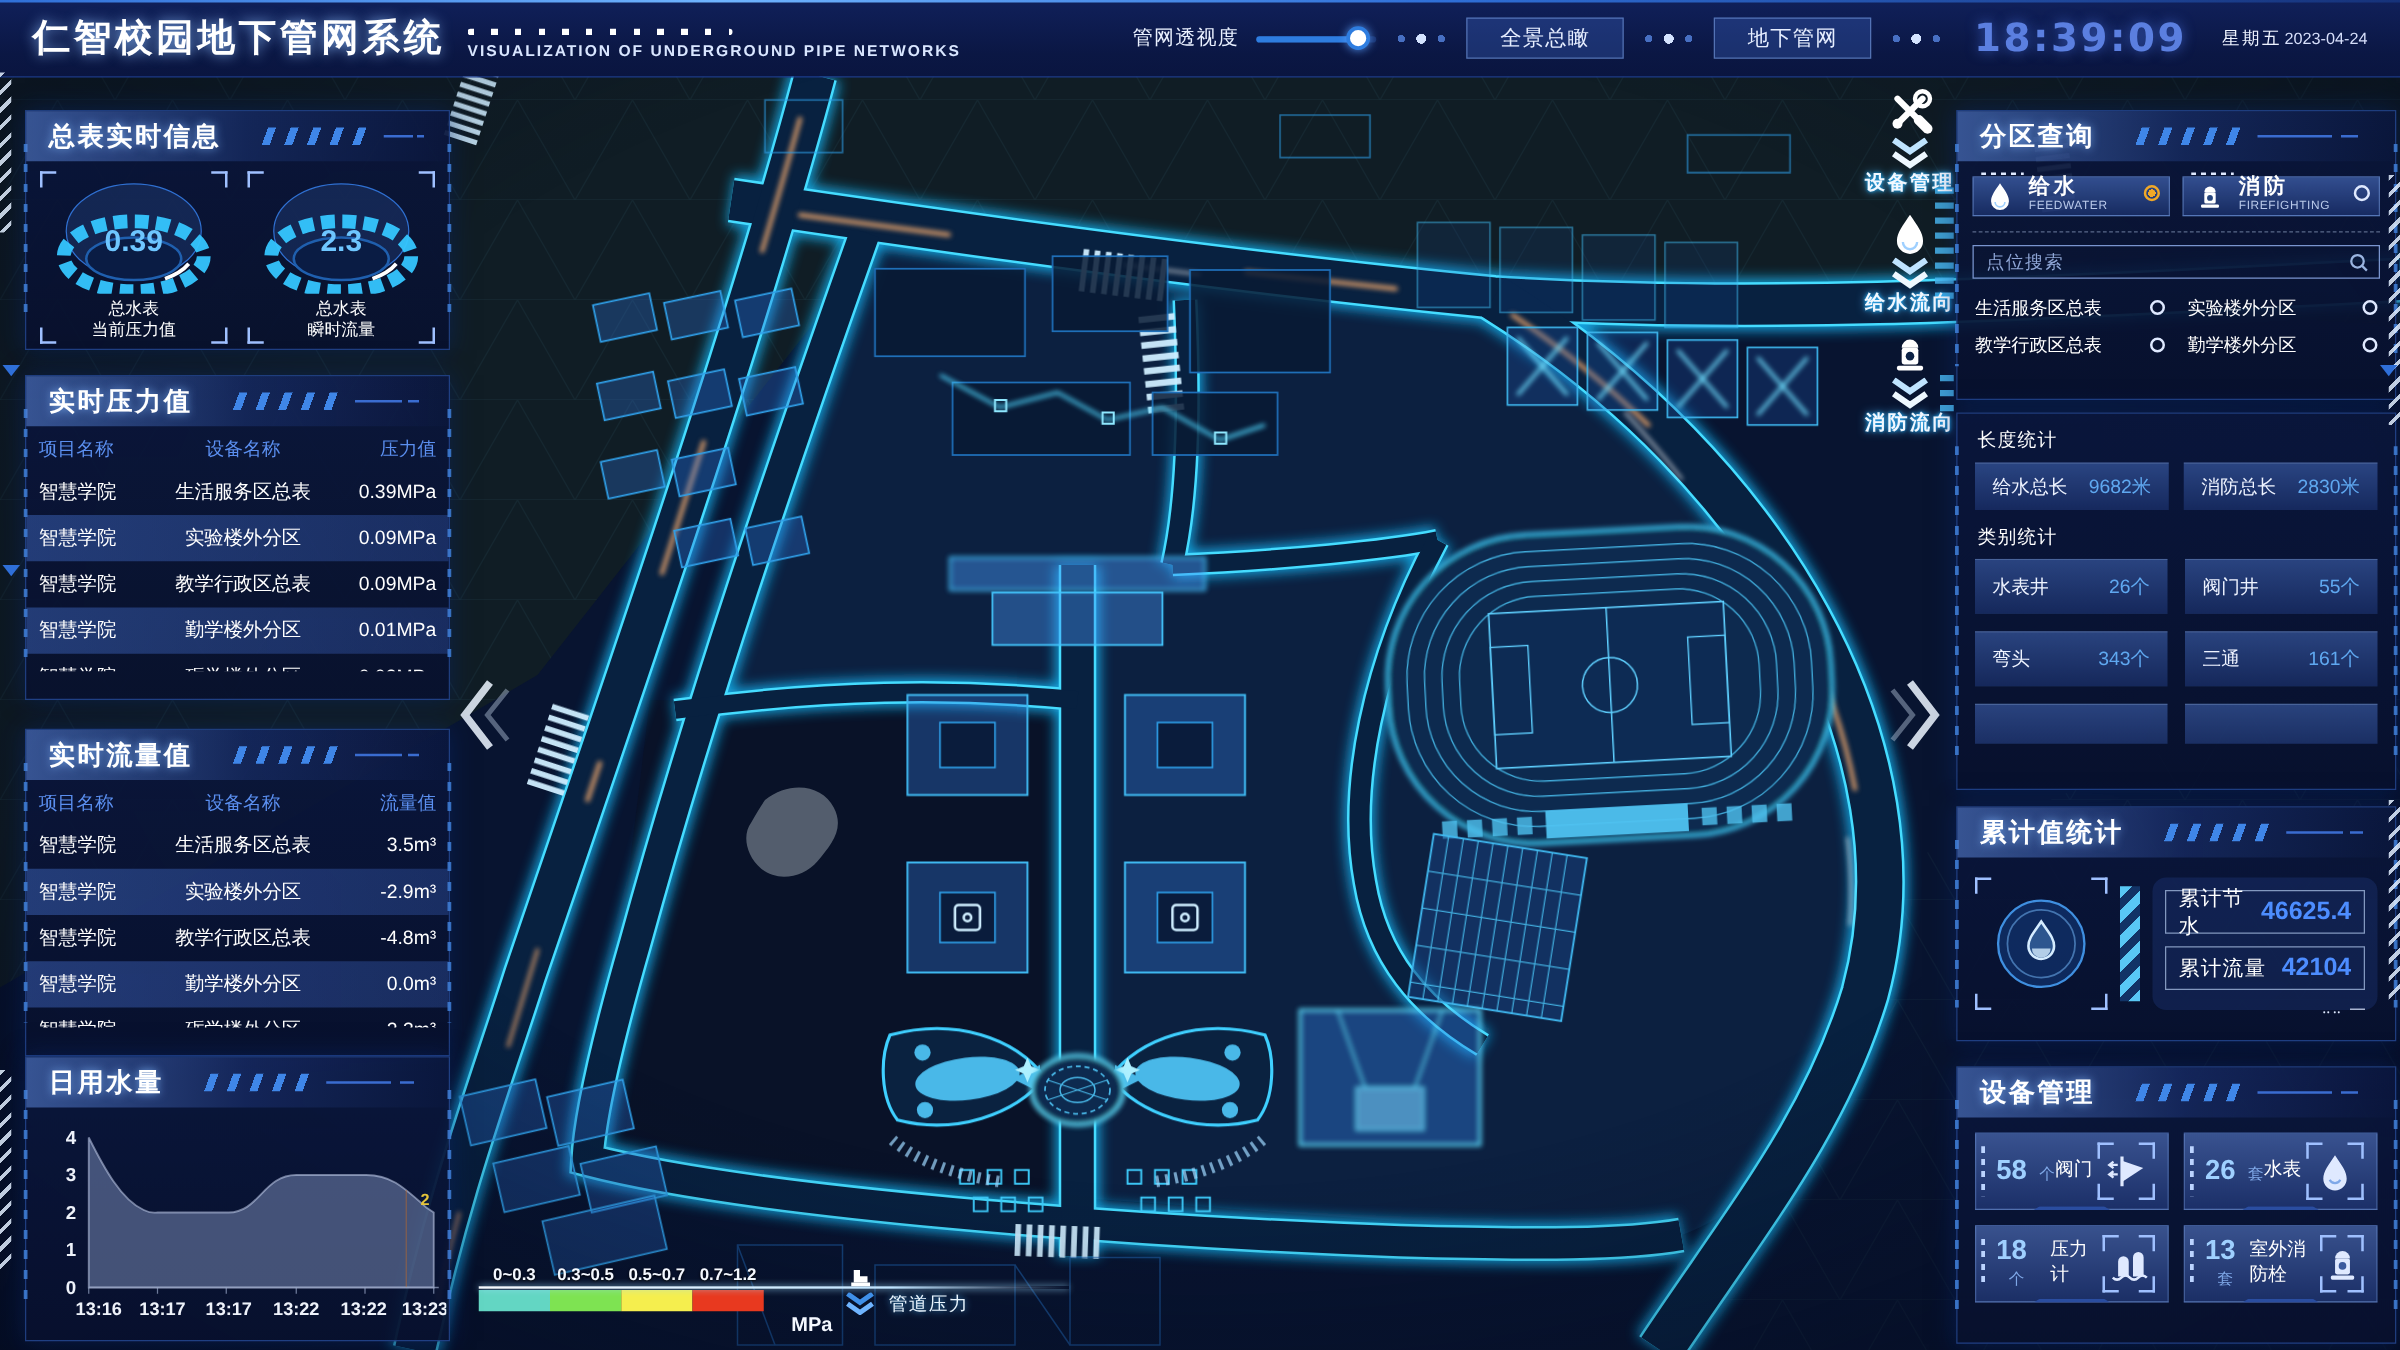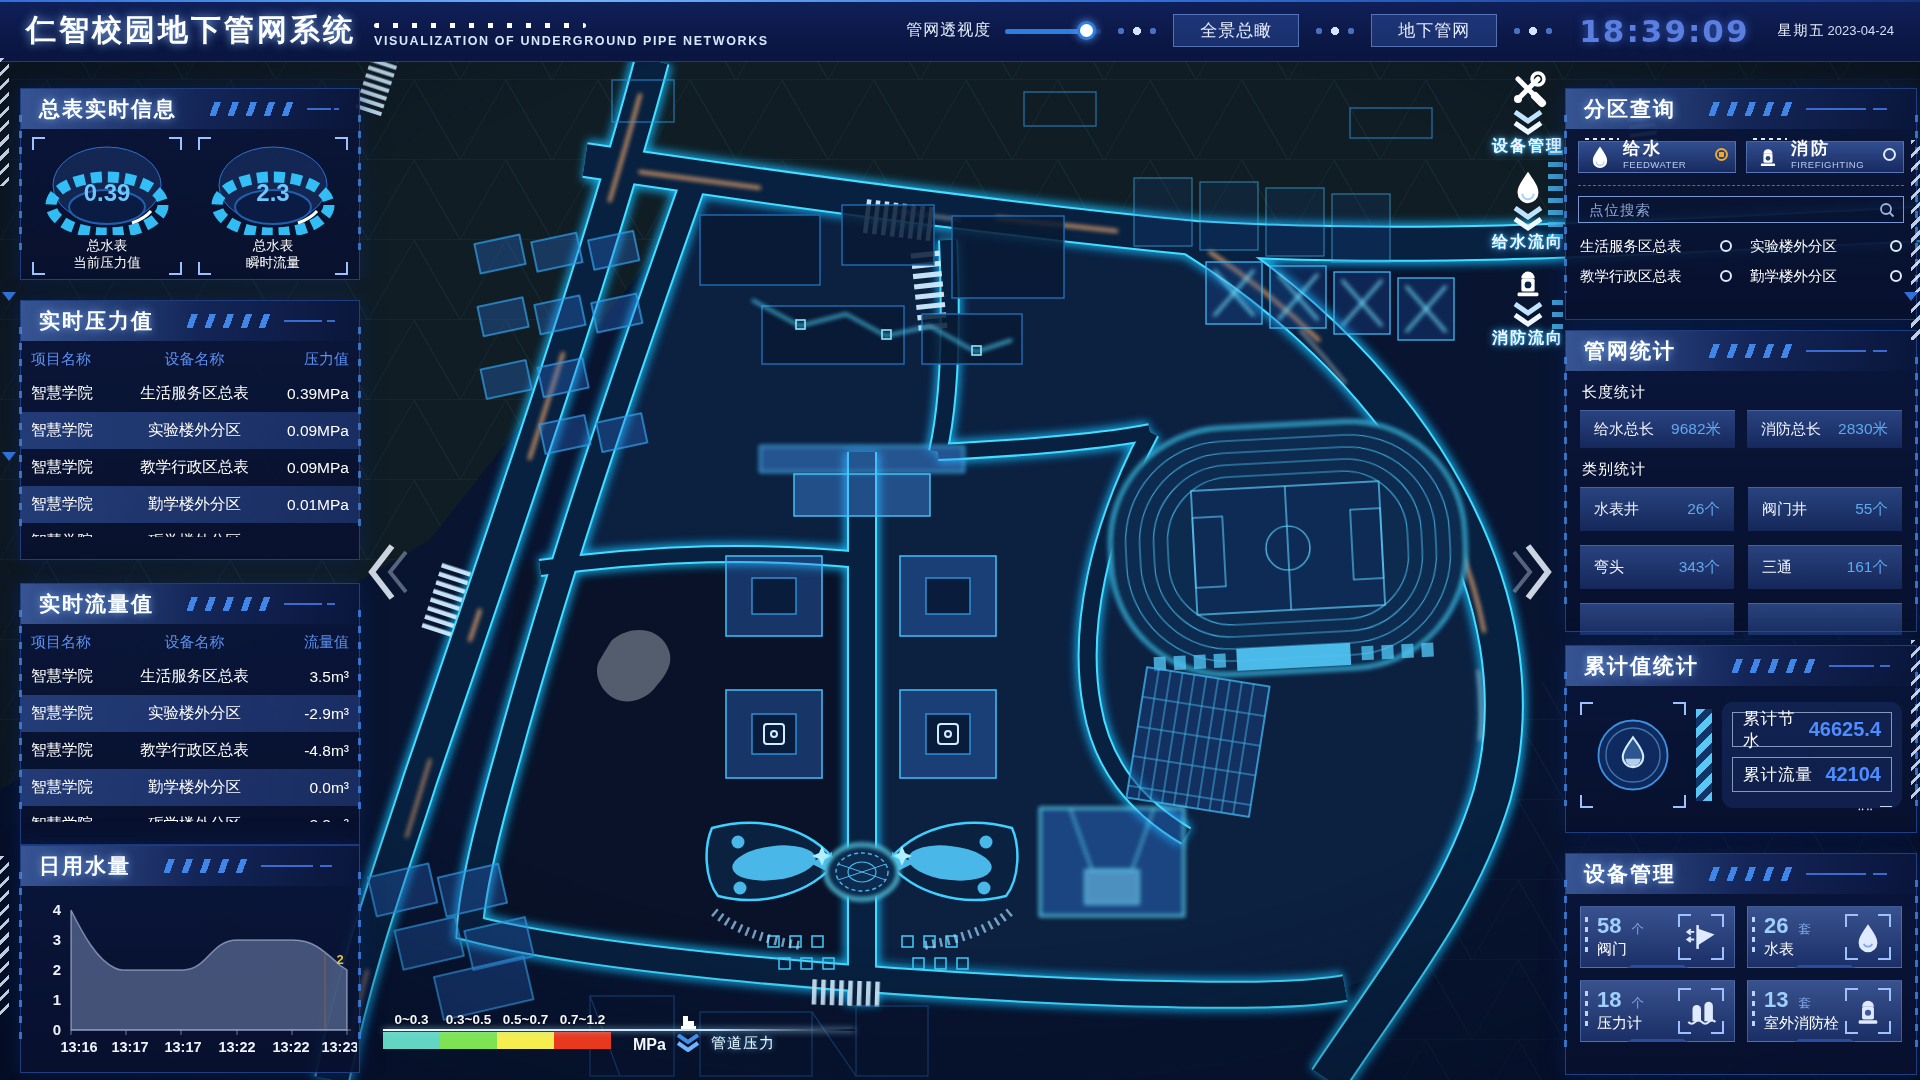--- a/index.html
+++ b/index.html
@@ -141,21 +141,21 @@
 
   
   .dev-grid{display:grid;grid-template-columns:1fr 1fr;gap:12px;padding:12px 14px 0 14px;}
   .dev-card{position:relative;height:62px;display:flex;align-items:center;padding:0 10px 0 16px;
     background:linear-gradient(180deg,rgba(96,134,216,.55),rgba(46,76,156,.5));
     border:1px solid rgba(130,168,235,.35);cursor:pointer;}
   .dev-card::before{content:"";position:absolute;left:4px;top:10px;bottom:10px;width:3px;
     background:repeating-linear-gradient(180deg,#bcd4ff 0 5px,transparent 5px 10px);}
   .dev-card::after{content:"";position:absolute;left:30%;right:30%;bottom:-1px;height:3px;
     background:#2a4da0;clip-path:polygon(0 100%,8% 0,92% 0,100% 100%);}
-  .dev-txt{display:flex;flex-direction:column;line-height:20px;}
+  .dev-txt{display:flex;line-height:20px;}
   .dev-num{color:#9fd0ff;font-size:22px;font-weight:700;}
   .dev-num i{color:#7fa8e8;font-size:12.5px;font-style:normal;font-weight:400;margin-left:10px;}
   .dev-lab{color:#fff;font-size:15px;}
   .dev-ico{margin-left:auto;width:46px;height:46px;display:flex;align-items:center;justify-content:center;}
 
   
   .mctrl{position:absolute;left:1472px;top:70px;width:112px;z-index:3;display:flex;
     flex-direction:column;align-items:center;}
   .mc-item{display:flex;flex-direction:column;align-items:center;margin-bottom:11px;cursor:pointer;}
   .mc-label{color:#f2f8ff;font-size:16px;font-weight:700;letter-spacing:2px;
@@ -163,21 +163,21 @@
 
   
   .legend{position:absolute;left:383px;top:1012px;width:420px;z-index:3;}
   .legend::before{content:"";position:absolute;left:0;top:17px;width:472px;height:2px;
     background:linear-gradient(90deg,#f4faff,#bfe4ff 70%,transparent);box-shadow:0 0 6px #9fe0ff;}
   .lg-labels{display:flex;width:228px;}
   .lg-labels span{width:57px;text-align:center;color:#f4f8ff;font-size:13.5px;font-weight:700;
     text-shadow:0 1px 2px #000;}
   .lg-bar{display:flex;width:228px;margin-top:5px;}
   .lg-bar span{width:57px;height:17px;}
-  .lg-unit{position:absolute;left:250px;top:24px;color:#f4f8ff;font-size:16px;font-weight:700;}
+  .lg-unit{position:absolute;left:250px;top:40px;color:#f4f8ff;font-size:16px;font-weight:700;}
   .lg-icon{position:absolute;left:292px;top:2px;display:flex;flex-direction:column;align-items:center;}
   .lg-name{position:absolute;left:328px;top:22px;color:#eaf6ff;font-size:15px;letter-spacing:1px;
     text-shadow:0 0 6px rgba(80,190,255,.9);}
 
   
   .nav-arrow{position:absolute;z-index:3;width:46px;height:60px;cursor:pointer;opacity:.95;}
   .nav-left{left:366px;top:542px;}
   .nav-right{left:1508px;top:542px;}
 
   
@@ -793,25 +793,20 @@
       <div class="zq-item">
           <span class="lbl">砺学楼外分区</span>
         </div>
       <div class="zq-item">
           <span class="lbl">宿舍区泵房</span>
         </div>
     </div>
   </section>
 
   <section class="panel" style="left:1565px;top:330px;width:352px;height:302px;">
-    <div class="p-head">
-      <span class="p-title">管网统计</span>
-      <span class="p-slash"></span>
-        <span class="p-line"></span>
-    </div>
     <div class="sub-t">长度统计</div>
     <div class="stat-grid">
       <div class="stat-box">
         <span class="sl">给水总长</span>
         <span class="sv">9682米</span>
       </div>
       <div class="stat-box">
         <span class="sl">消防总长</span>
         <span class="sv">2830米</span>
       </div>

